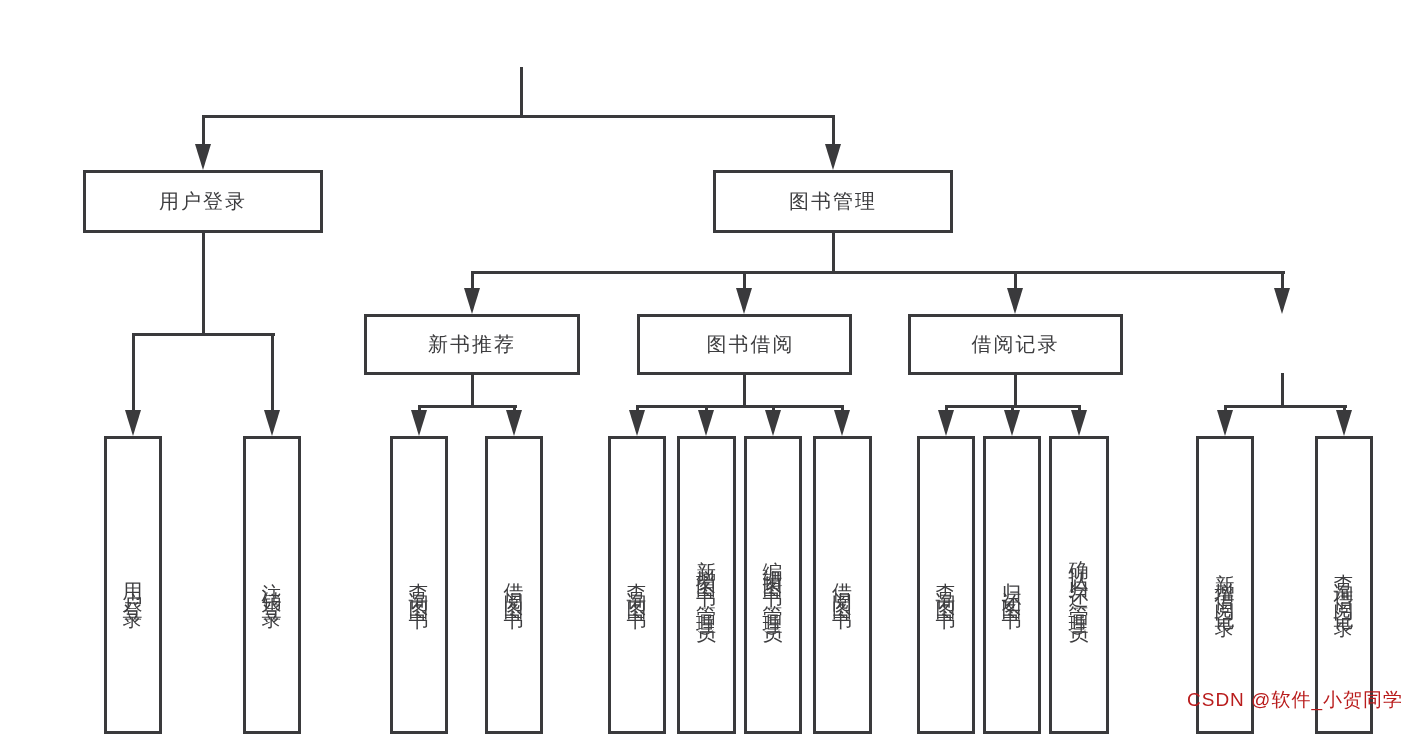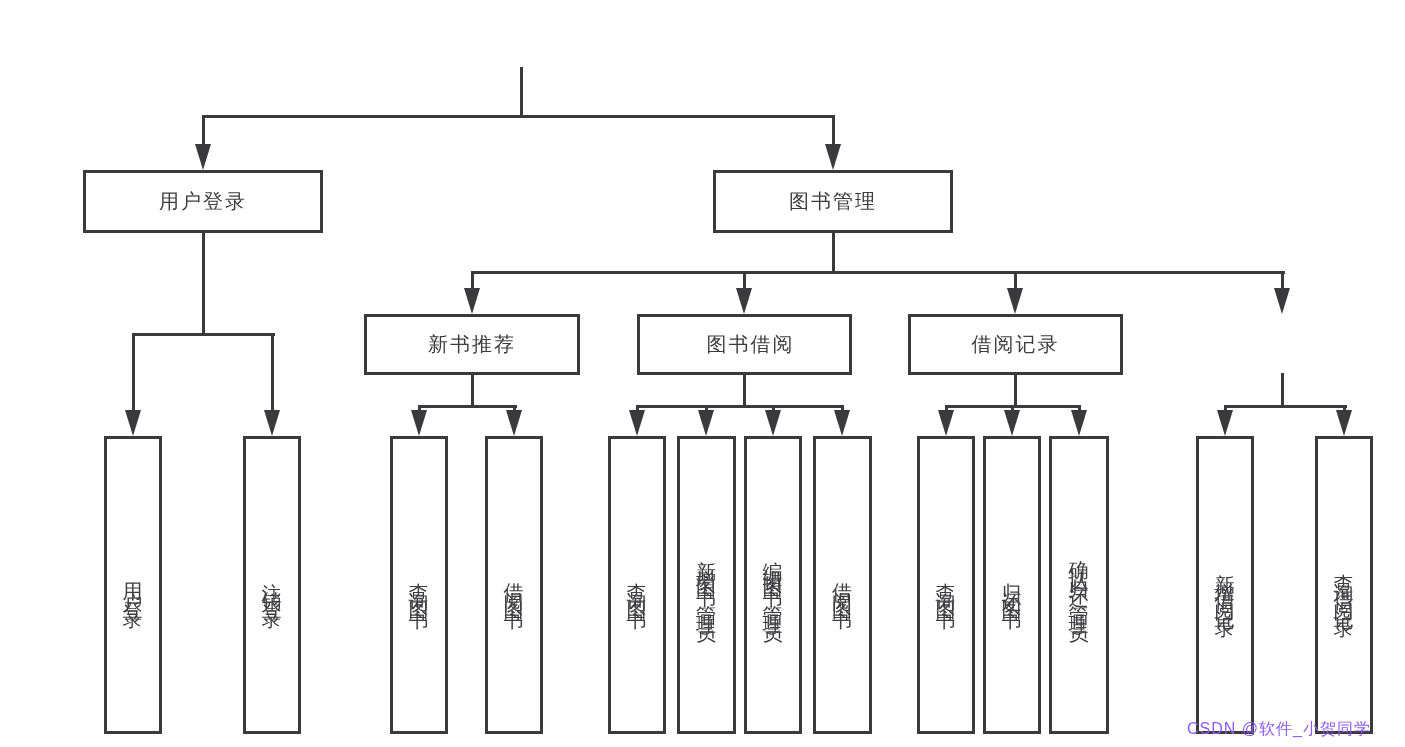--- a/index.html
+++ b/index.html
@@ -20,22 +20,22 @@
   }
   .hl,.vl{position:absolute;background:#3a3a3c;}
   .hl{height:3px;}
   .vl{width:3px;}
   .ah{
     position:absolute;width:0;height:0;
     border-style:solid;border-width:26px 8px 0 8px;
     border-color:#3a3a3c transparent transparent transparent;
   }
   .watermark{
-    position:absolute;left:1187px;top:719px;z-index:5;
-    font-size:16px;letter-spacing:1px;color:#8b5cf6;white-space:nowrap;
+    position:absolute;left:1187px;top:687px;z-index:5;
+    font-size:19px;letter-spacing:1px;color:#b91c1c;white-space:nowrap;
   }
 </style>
 </head>
 <body>
 
 <div id="canvas">
 
 
   <div class="vl" style="left:520px;top:67px;height:51px;"></div>
   <div class="hl" style="left:202px;top:115px;width:633px;"></div>

